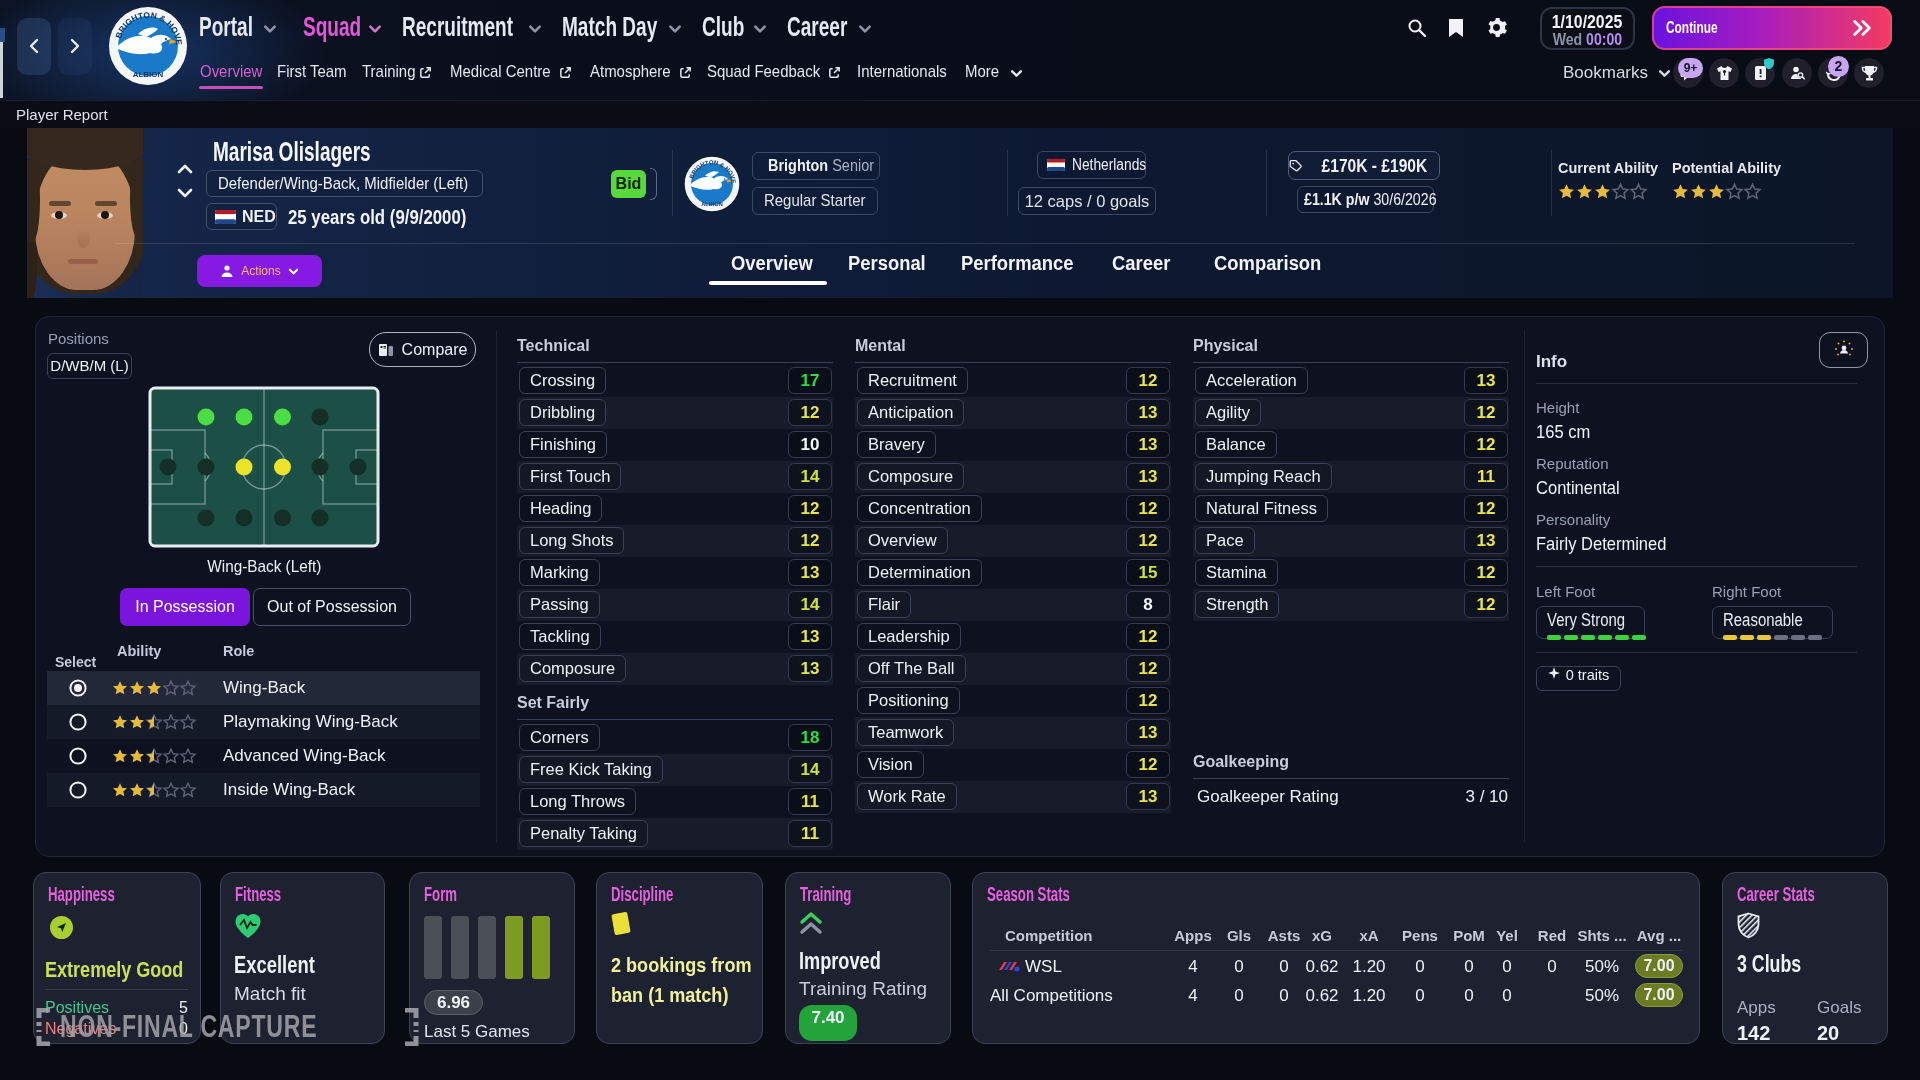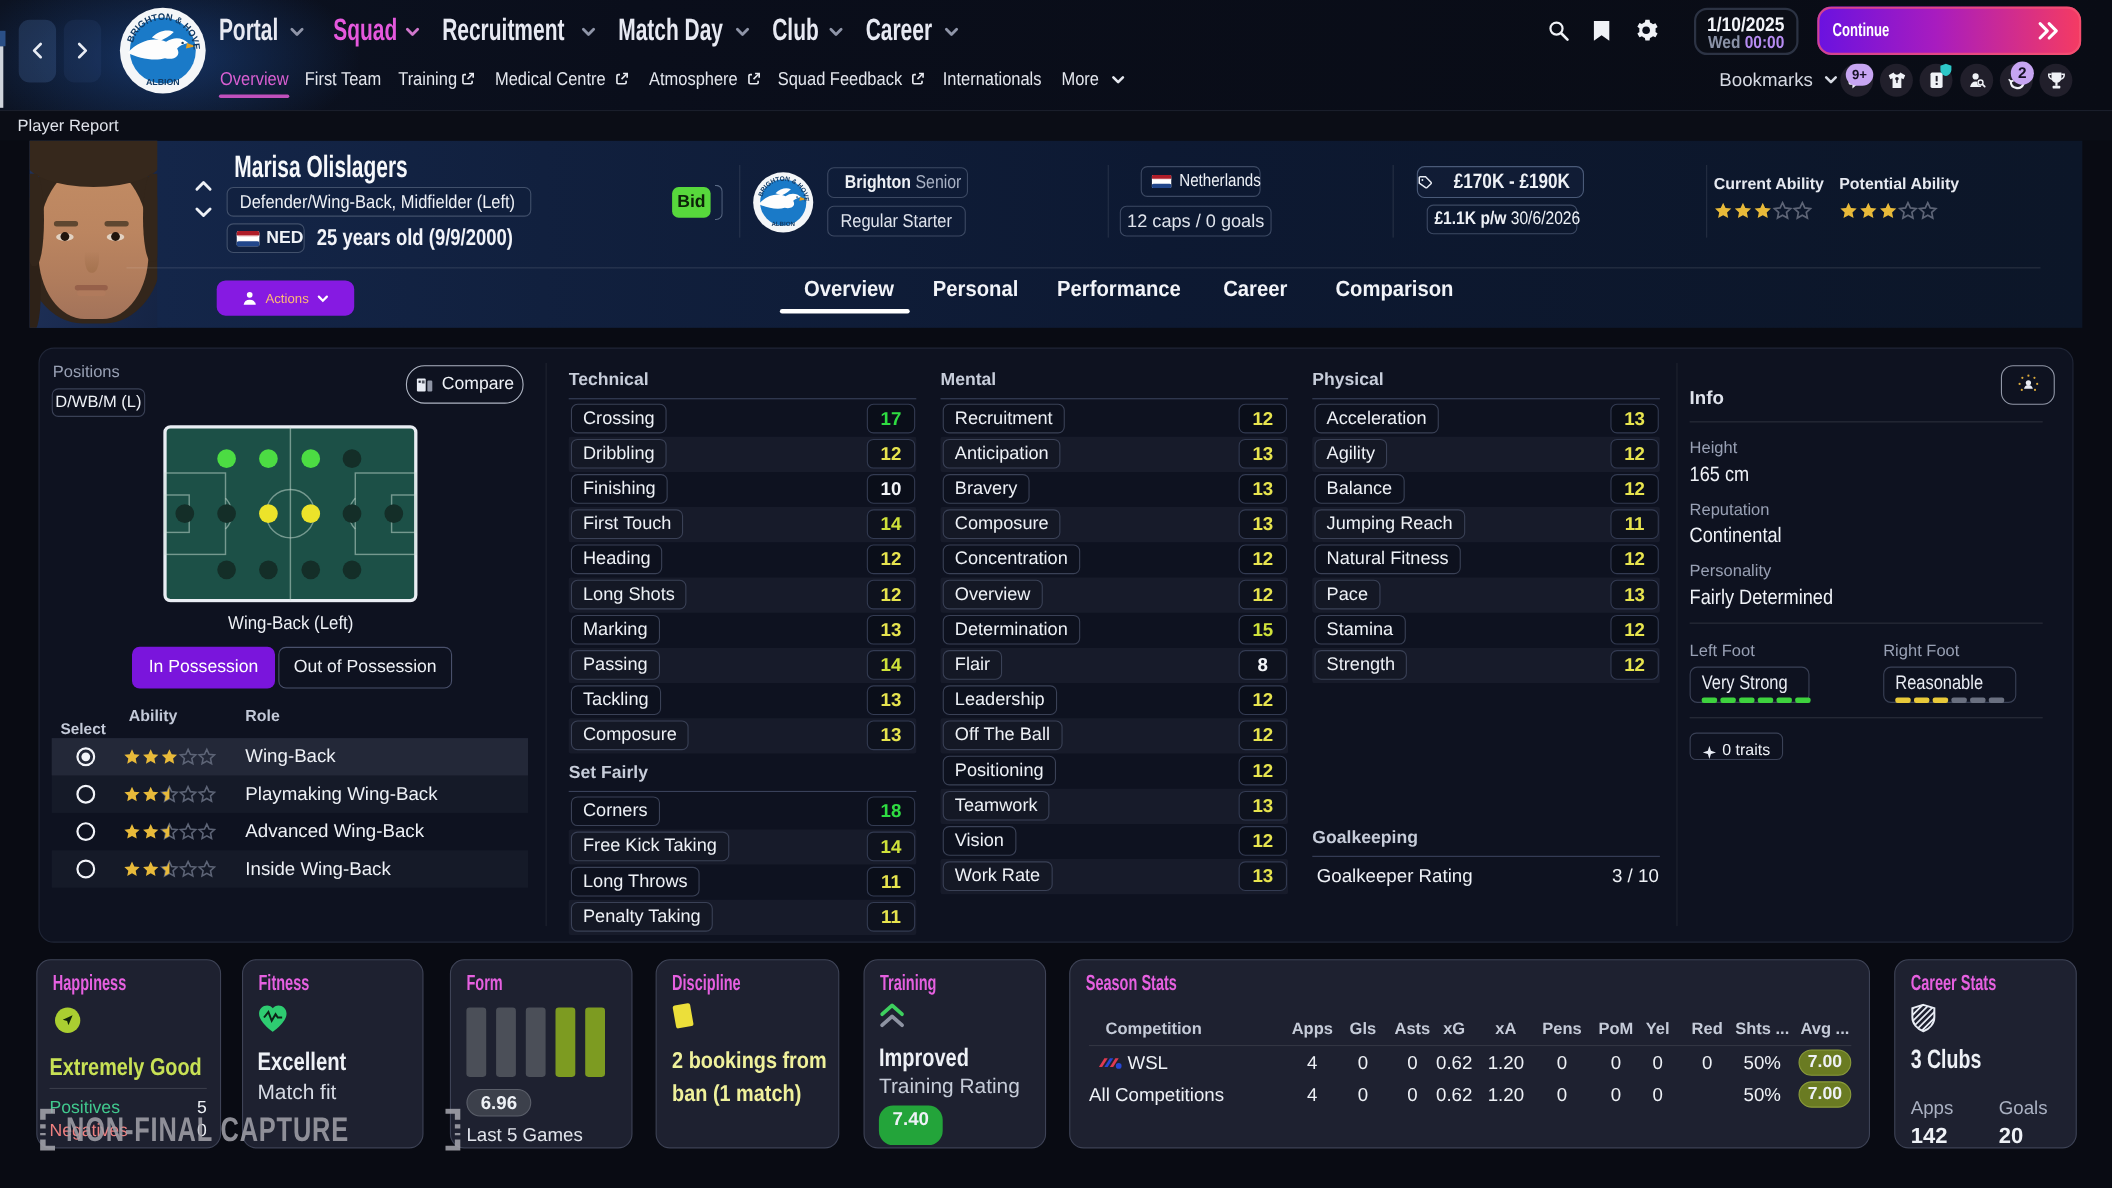--- a/index.html
+++ b/index.html
@@ -586,21 +586,21 @@
 <div class="abs glabel" style="left:1712px;top:583px">Right Foot</div>
 <div class="abs" style="left:1536px;top:606px;width:109px;height:33px;border:1px solid #3a4156;border-radius:7px;padding:3px 0 0 10px">
     <div style="font-size:18px;color:#e9ecf3"><span style="display:inline-block;transform:scaleX(0.83);transform-origin:left center;white-space:nowrap">Very Strong</span></div>
     <div style="margin-top:1px;line-height:5px;white-space:nowrap"><span style="display:inline-block;width:14px;height:5px;border-radius:2px;background:#3ed23e;margin-right:3px"></span><span style="display:inline-block;width:14px;height:5px;border-radius:2px;background:#3ed23e;margin-right:3px"></span><span style="display:inline-block;width:14px;height:5px;border-radius:2px;background:#3ed23e;margin-right:3px"></span><span style="display:inline-block;width:14px;height:5px;border-radius:2px;background:#3ed23e;margin-right:3px"></span><span style="display:inline-block;width:14px;height:5px;border-radius:2px;background:#3ed23e;margin-right:3px"></span><span style="display:inline-block;width:14px;height:5px;border-radius:2px;background:#3ed23e;margin-right:3px"></span></div>
   </div>
 <div class="abs" style="left:1712px;top:606px;width:121px;height:33px;border:1px solid #3a4156;border-radius:7px;padding:3px 0 0 10px">
     <div style="font-size:18px;color:#e9ecf3"><span style="display:inline-block;transform:scaleX(0.83);transform-origin:left center;white-space:nowrap">Reasonable</span></div>
     <div style="margin-top:1px;line-height:5px;white-space:nowrap"><span style="display:inline-block;width:14px;height:5px;border-radius:2px;background:#e8c93a;margin-right:3px"></span><span style="display:inline-block;width:14px;height:5px;border-radius:2px;background:#e8c93a;margin-right:3px"></span><span style="display:inline-block;width:14px;height:5px;border-radius:2px;background:#e8c93a;margin-right:3px"></span><span style="display:inline-block;width:14px;height:5px;border-radius:2px;background:#6a7080;margin-right:3px"></span><span style="display:inline-block;width:14px;height:5px;border-radius:2px;background:#6a7080;margin-right:3px"></span><span style="display:inline-block;width:14px;height:5px;border-radius:2px;background:#6a7080;margin-right:3px"></span></div>
   </div>
 <div class="hline" style="left:1536px;top:652px;width:321px"></div>
-<div class="abs" style="left:1536px;top:666px;width:85px;height:25px;border:1px solid #3a4156;border-radius:6px;display:flex;align-items:flex-end;justify-content:center;gap:6px;font-size:14.5px">
+<div class="abs" style="left:1536px;top:666px;width:85px;height:25px;border:1px solid #3a4156;border-radius:6px;display:flex;align-items:flex-start;justify-content:center;gap:6px;font-size:14.5px">
 <svg width="12" height="12" viewBox="0 0 12 12">
       <path d="M6 0l1.4 4.6L12 6 7.4 7.4 6 12 4.6 7.4 0 6l4.6-1.4z" fill="#e8ecf4"></path>
     </svg>0 traits</div>
 <div class="abs" style="left:33px;top:872px;width:168px;height:172px;background:#1e2130;border:1.5px solid #3e4356;border-radius:13px"></div>
 <div class="abs cardtitle" style="left:48px;top:883px"><span style="display:inline-block;transform:scaleX(0.66);transform-origin:left center;white-space:nowrap">Happiness</span></div>
 <div class="abs" style="left:50px;top:916px;width:23px;height:23px;border-radius:50%;background:#aace31;display:flex;align-items:center;justify-content:center">
 <svg width="13" height="13" viewBox="0 0 13 13">
       <path d="M11 2L2 6l4 1.2L7.2 11z" fill="#10240c"></path>
     </svg>
   </div>

